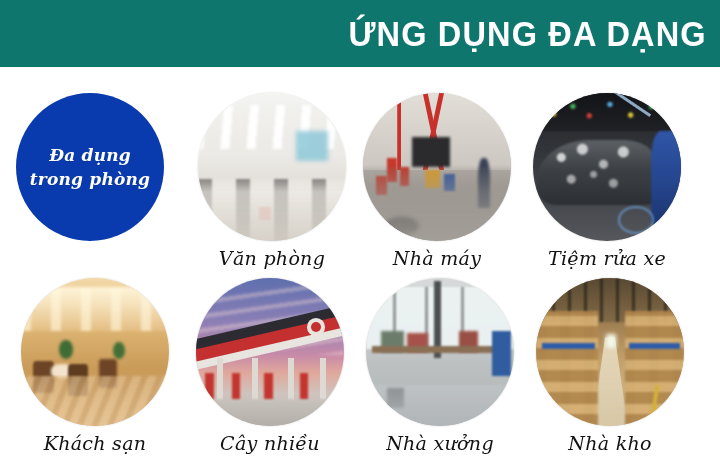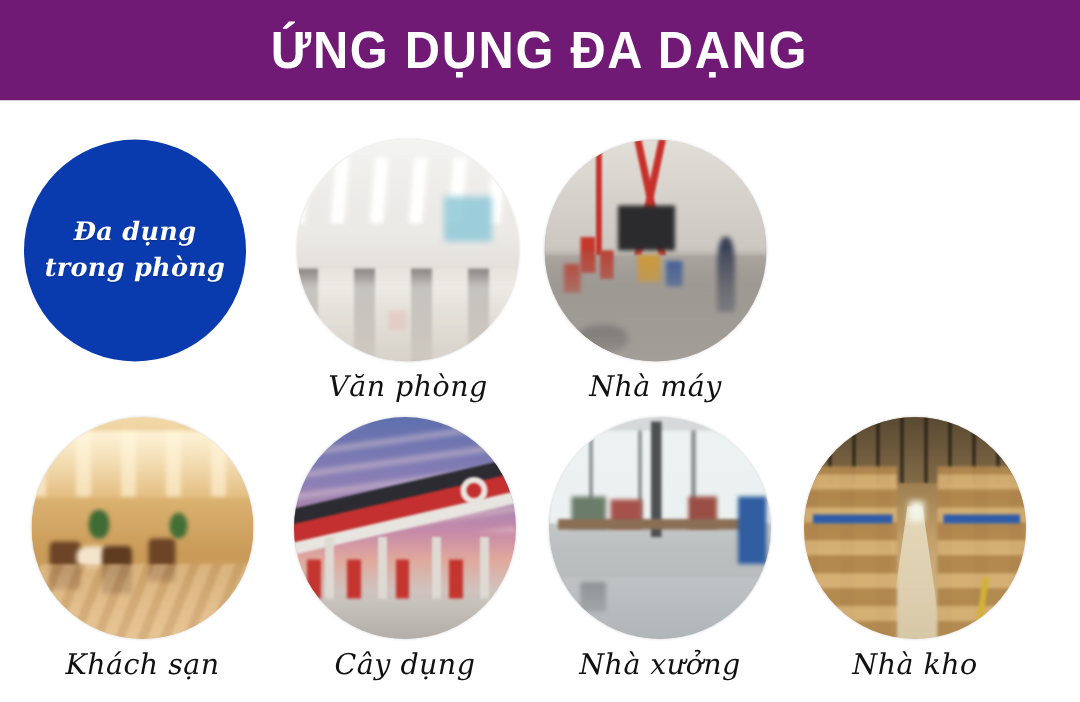--- a/index.html
+++ b/index.html
@@ -15,24 +15,24 @@
     position: relative;
   }
 
   
   #header-banner {
     position: absolute;
     left: 0;
     top: 0;
     width: 720px;
     height: 67px;
-    background: #701a75;
+    background: #0f766e;
     display: flex;
     align-items: center;
-    justify-content: center;
+    justify-content: flex-end;
   }
   #page-title {
     color: #ffffff;
     font-family: "Liberation Sans", sans-serif;
     font-size: 35px;
     font-weight: 600;
     letter-spacing: 1.2px;
     line-height: 1;
     white-space: nowrap;
     transform: scaleX(0.93);
@@ -387,20 +387,32 @@
         <div class="fa-drum3"></div>
         <div class="fa-yellow"></div>
         <div class="fa-blue"></div>
         <div class="fa-person"></div>
         <div class="fa-tires"></div>
       </div>
     </div>
     <div class="caption">Nhà máy</div>
   </div>
 
+  <div class="tile" style="left:527px; top:26px;">
+    <div class="circle">
+      <div class="scene scene-carwash">
+        <div class="cw-car"></div>
+        <div class="cw-foam"></div>
+        <div class="cw-worker"></div>
+        <div class="cw-wand"></div>
+        <div class="cw-logo"></div>
+      </div>
+    </div>
+    <div class="caption">Tiệm rửa xe</div>
+  </div>
 
   <div class="tile" style="left:15px; top:211px;">
     <div class="circle">
       <div class="scene scene-hotel">
         <div class="ht-plant"></div>
         <div class="ht-plant2"></div>
         <div class="ht-chair1"></div>
         <div class="ht-table"></div>
         <div class="ht-chair2"></div>
         <div class="ht-chair3"></div>
@@ -412,21 +424,21 @@
   <div class="tile" style="left:190px; top:211px;">
     <div class="circle">
       <div class="scene scene-gas">
         <div class="gs-canopy"></div>
         <div class="gs-logo"></div>
         <div class="gs-pillars"></div>
         <div class="gs-pumps"></div>
         <div class="gs-ground"></div>
       </div>
     </div>
-    <div class="caption">Cây dụng</div>
+    <div class="caption">Cây nhiều</div>
   </div>
 
   <div class="tile" style="left:360px; top:211px;">
     <div class="circle">
       <div class="scene scene-workshop">
         <div class="ws-beam"></div>
         <div class="ws-mach1"></div>
         <div class="ws-mach2"></div>
         <div class="ws-mach3"></div>
         <div class="ws-line"></div>

